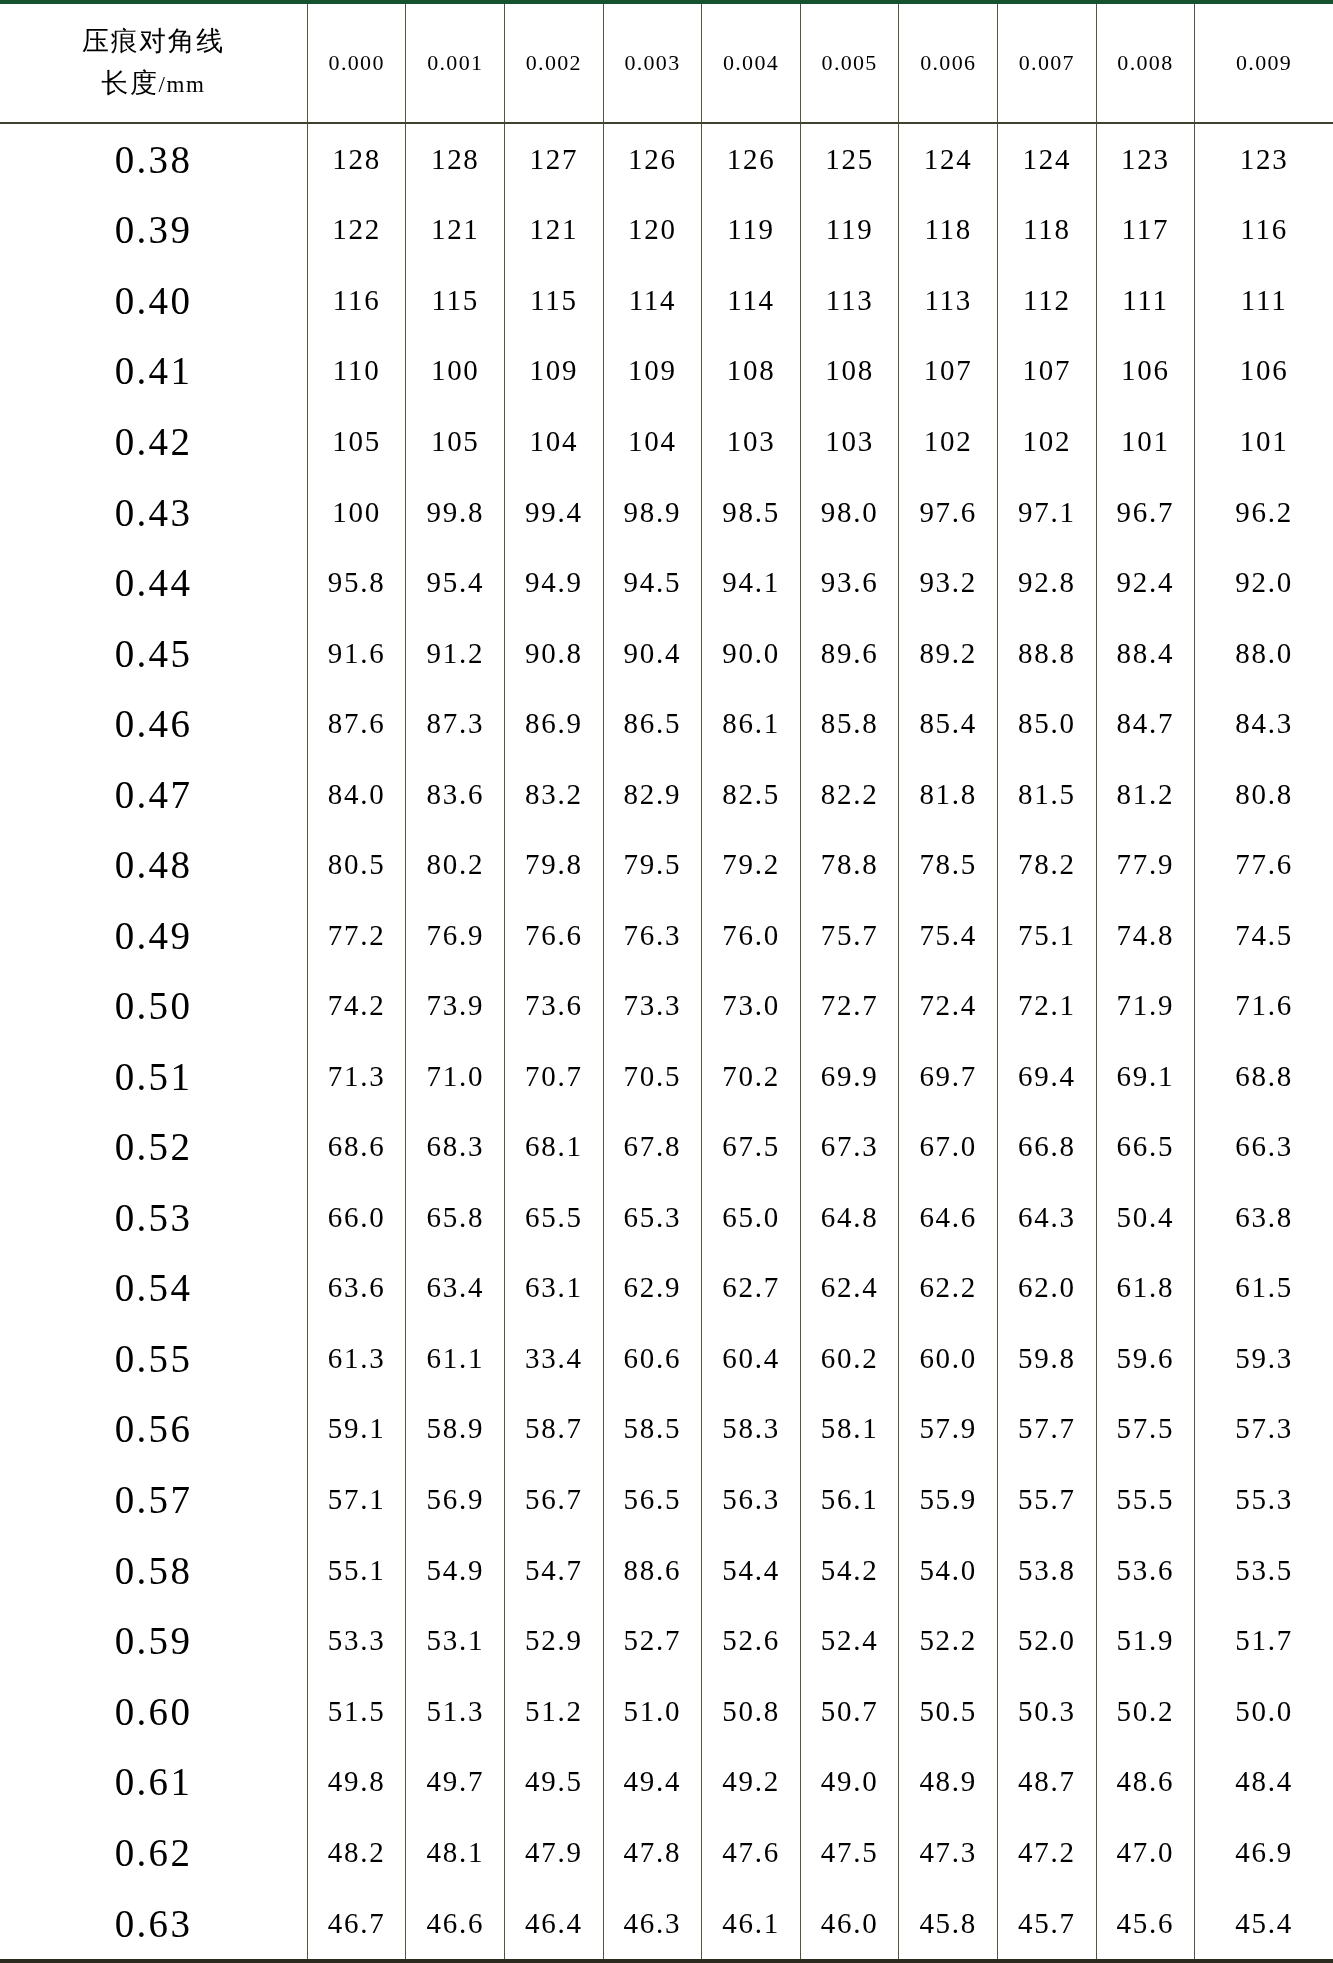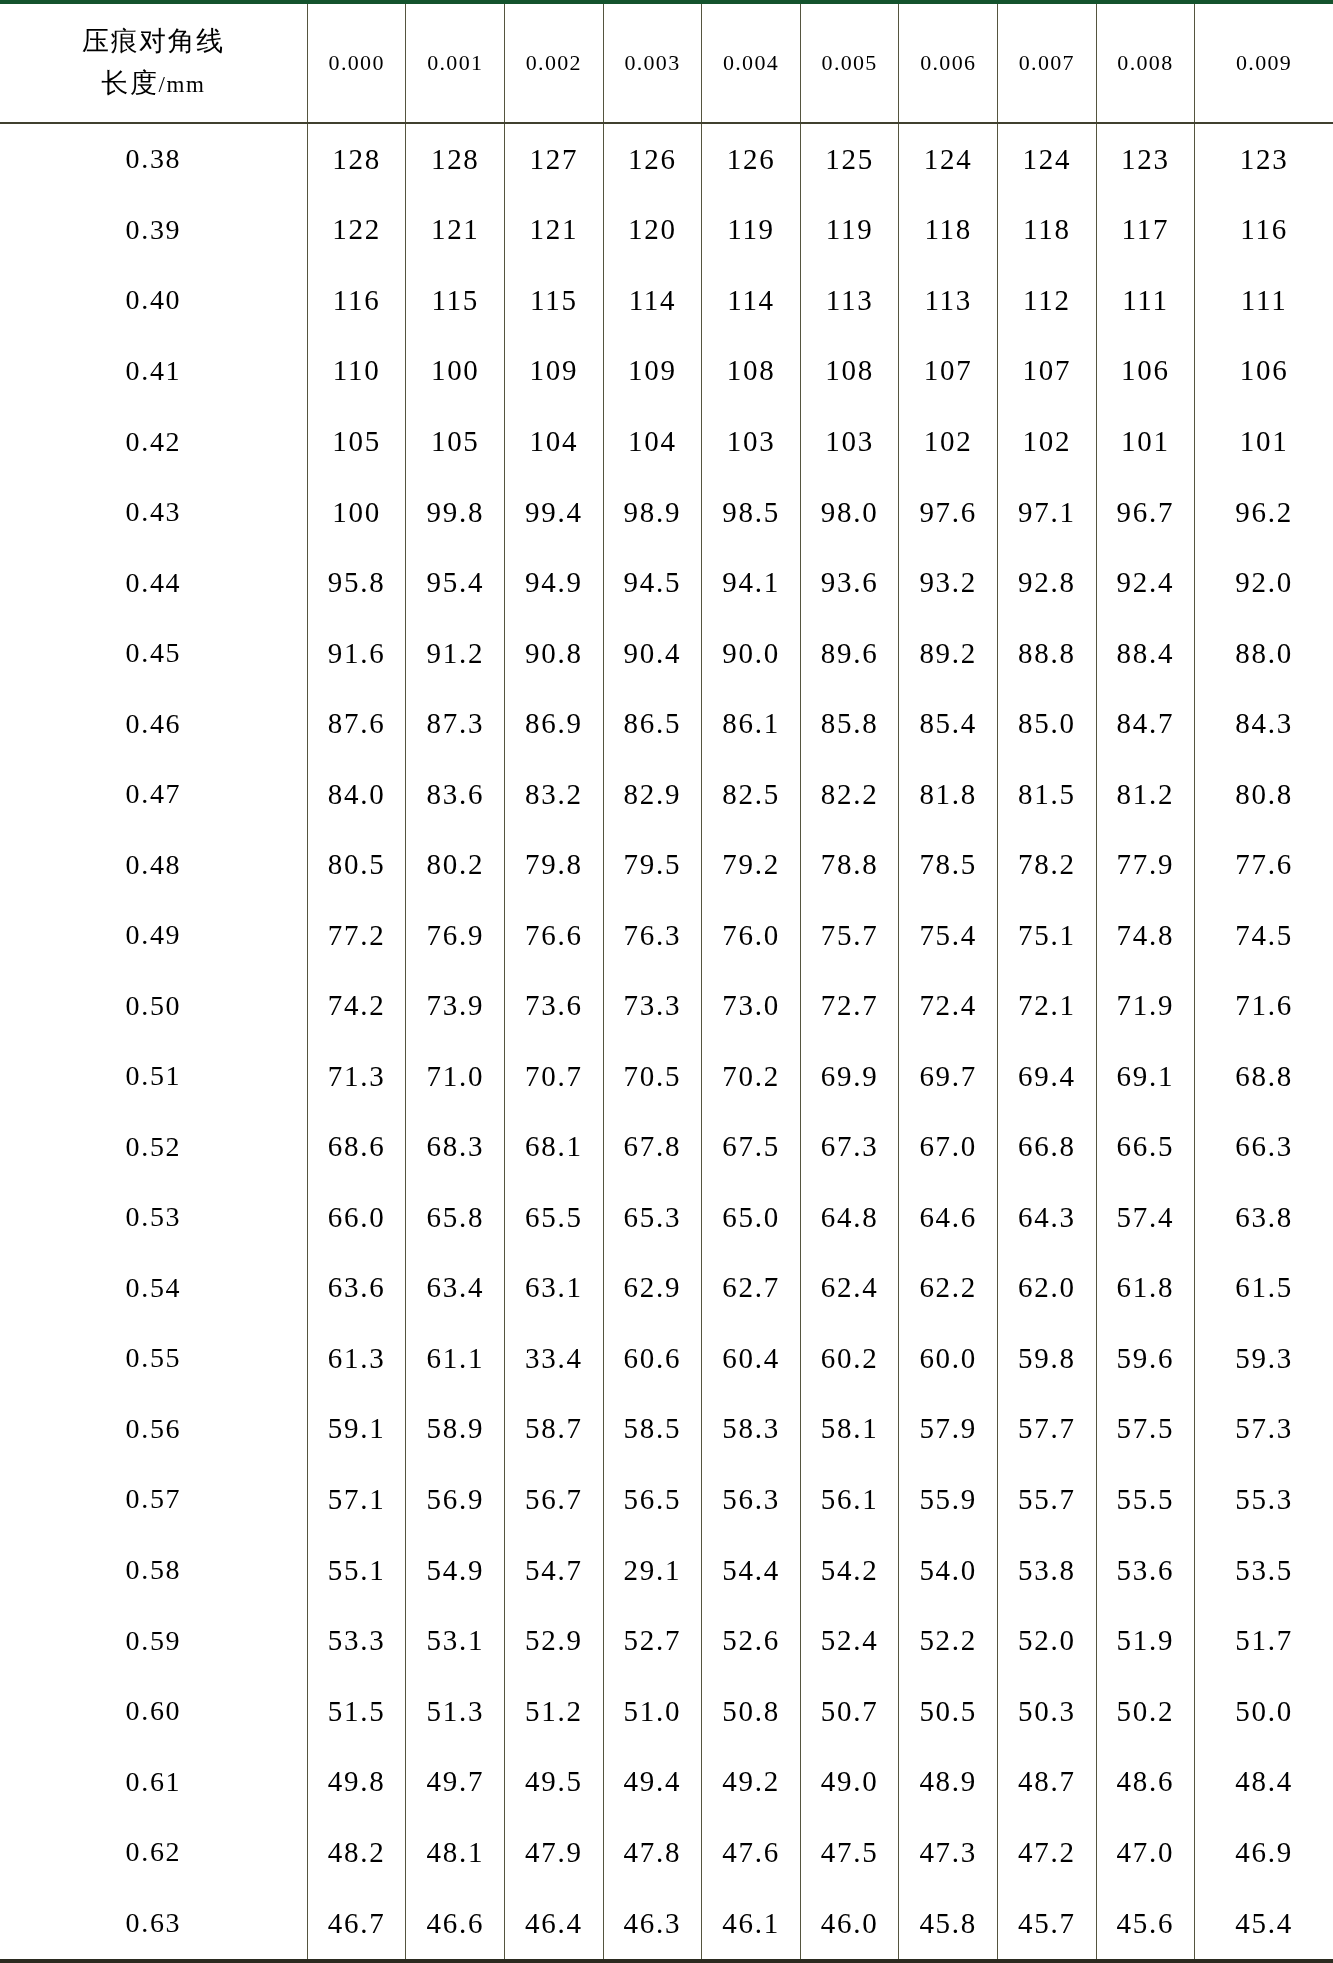--- a/index.html
+++ b/index.html
@@ -86,21 +86,21 @@
   }
   thead th.col-last {
     width: 113px;
   }
 
   tbody td {
     font-size: 29px;
     height: 49px;
   }
   tbody td.rowhead {
-    font-size: 28px;
+    font-size: 39px;
   }
 
   
   tbody tr:last-child td { }
 </style>
 </head>
 <body>
 
 <div class="table-wrap">
   <table class="hardness-table">
@@ -321,21 +321,21 @@
         <tr>
           <td class="rowhead">0.53</td>
           <td class="datacell">66.0</td>
           <td class="datacell">65.8</td>
           <td class="datacell">65.5</td>
           <td class="datacell">65.3</td>
           <td class="datacell">65.0</td>
           <td class="datacell">64.8</td>
           <td class="datacell">64.6</td>
           <td class="datacell">64.3</td>
-          <td class="datacell">57.4</td>
+          <td class="datacell">50.4</td>
           <td class="datacell col-last">63.8</td>
         </tr>
         <tr>
           <td class="rowhead">0.54</td>
           <td class="datacell">63.6</td>
           <td class="datacell">63.4</td>
           <td class="datacell">63.1</td>
           <td class="datacell">62.9</td>
           <td class="datacell">62.7</td>
           <td class="datacell">62.4</td>
@@ -381,21 +381,21 @@
           <td class="datacell">55.9</td>
           <td class="datacell">55.7</td>
           <td class="datacell">55.5</td>
           <td class="datacell col-last">55.3</td>
         </tr>
         <tr>
           <td class="rowhead">0.58</td>
           <td class="datacell">55.1</td>
           <td class="datacell">54.9</td>
           <td class="datacell">54.7</td>
-          <td class="datacell">29.1</td>
+          <td class="datacell">88.6</td>
           <td class="datacell">54.4</td>
           <td class="datacell">54.2</td>
           <td class="datacell">54.0</td>
           <td class="datacell">53.8</td>
           <td class="datacell">53.6</td>
           <td class="datacell col-last">53.5</td>
         </tr>
         <tr>
           <td class="rowhead">0.59</td>
           <td class="datacell">53.3</td>

